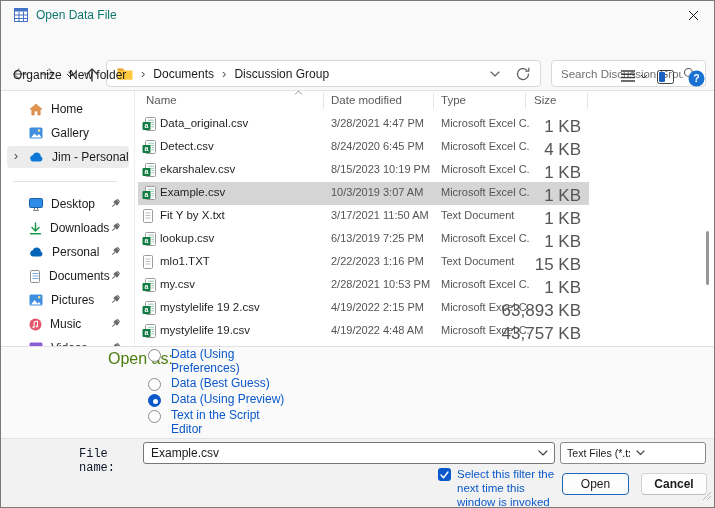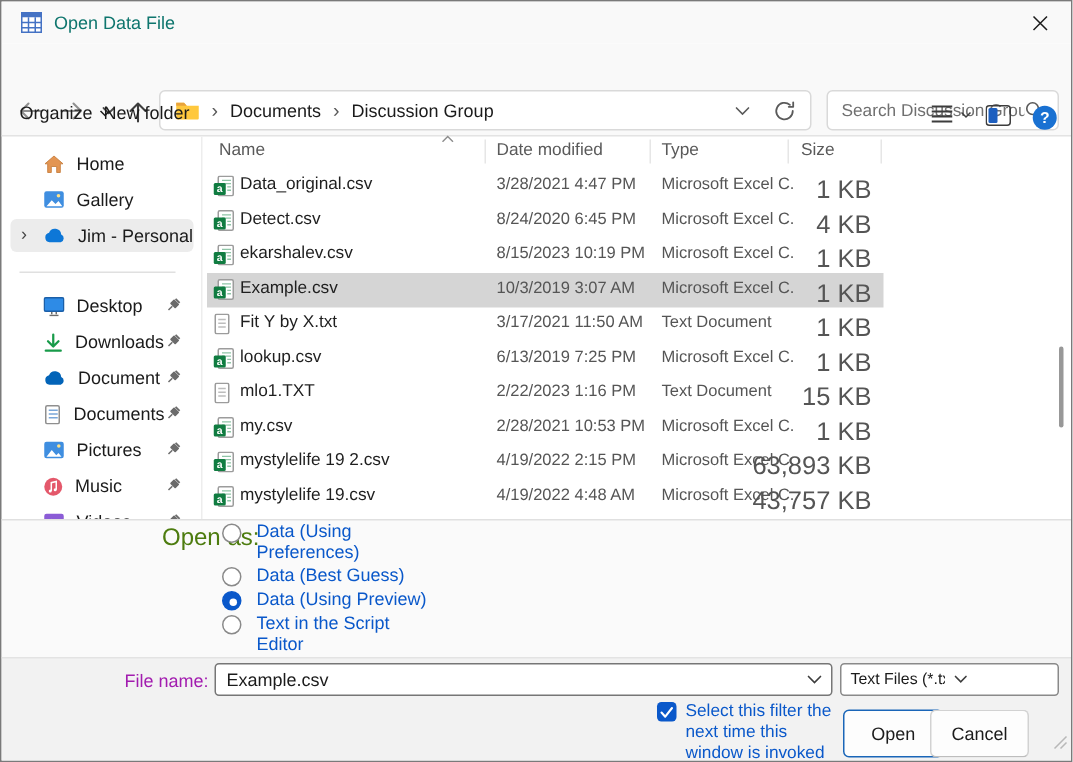--- a/index.html
+++ b/index.html
@@ -66,39 +66,39 @@
                 border-top:1px solid #e3e3e3; }
   .openas-label { position:absolute; left:107px; top:349px; font-size:16px; color:#4d7c0f; }
   .radio-row { position:absolute; left:147px; display:flex; gap:10px; cursor:pointer; }
   .radio-circle { width:13px; height:13px; border-radius:50%; border:1px solid #8a8a8a; background:#fff;
                   flex:0 0 auto; margin-top:1px; position:relative; }
   .radio-row.checked .radio-circle { background:#0a58ca; border-color:#0a58ca; }
   .radio-row.checked .radio-circle::after { content:""; position:absolute; left:4px; top:4px; width:5px; height:5px;
                   border-radius:50%; background:#fff; }
   .radio-label { font-size:12px; color:#0a58ca; max-width:121px; line-height:13.5px; }
 
-  .fn-label { position:absolute; left:78px; top:446px; width:60px; text-align:right; font-size:12px; color:#a21caf; }
+  .fn-label { position:absolute; left:78px; top:446px; width:60px; text-align:left; font-size:12px; color:#0f172a;font-family:Liberation Mono, monospace; }
   .fn-input { position:absolute; left:142px; top:441px; width:412px; height:22px; background:#fff;
               border:1px solid #767676; border-radius:3px; display:flex; align-items:center; }
   .fn-input input { flex:1; border:none; outline:none; font-size:12px; color:#1b1b1b; padding-left:7px;
                     font-family:inherit; background:transparent; min-width:0; }
   .filter-select { position:absolute; left:559px; top:441px; width:146px; height:22px; background:#fff;
               border:1px solid #8a8a8a; border-radius:3px; display:flex; align-items:center; cursor:pointer; }
   .filter-select span { flex:1; font-size:10.6px; color:#1b1b1b; padding-left:6px; white-space:nowrap; overflow:hidden; }
   .dd-chevron { flex:0 0 auto; padding:0 6px 0 2px; display:flex; }
 
   .filter-check { position:absolute; left:437px; top:467px; width:13px; height:13px; border-radius:3px;
                   background:#0a58ca; display:flex; align-items:center; justify-content:center; cursor:pointer; }
   .filter-check-label { position:absolute; left:456px; top:466px; width:104px; font-size:11.5px;
                   line-height:14px; color:#0a58ca; }
 
-  .btn { position:absolute; top:472px; height:32px; border-radius:4px; background:#fdfdfd;
+  .btn { position:absolute; top:472px; height:22px; border-radius:4px; background:#fdfdfd;
          display:flex; align-items:center; justify-content:center; font-size:12px; color:#1b1b1b; cursor:pointer; }
   .btn-open   { left:561px; width:67px; border:1.5px solid #1a66b8; }
-  .btn-cancel { left:619px; width:66px; border:1px solid #d2d2d2; border-bottom-color:#bdbdbd; }
+  .btn-cancel { left:640px; width:66px; border:1px solid #d2d2d2; border-bottom-color:#bdbdbd;font-weight:bold; }
   .grip { position:absolute; right:2px; bottom:2px; }
 </style>
 </head>
 <body>
 
 <div class="window">
 
   <div class="titlebar">
     <span class="app-icon">
       <svg width="14" height="14" viewBox="0 0 14 14">
@@ -244,21 +244,21 @@
             <rect x="3.6" y="0.8" width="3.8" height="1.2"></rect>
             <rect x="3" y="2.2" width="5" height="4" rx="0.6"></rect>
             <rect x="5" y="6.4" width="1" height="3.6"></rect>
           </g>
         </svg></span>
   </div>
   <div class="sidebar-item" style="top:240px">
     <svg width="15" height="10" viewBox="0 0 15 10">
         <path d="M4 9.5a3.2 3.2 0 0 1-.3-6.3A4.2 4.2 0 0 1 11.8 4.4 2.7 2.7 0 0 1 11.5 9.5z" fill="#0364b8"></path>
       </svg>
-    <span>Document</span>
+    <span>Personal</span>
     <span class="side-pin"><svg width="11" height="11" viewBox="0 0 11 11">
           <g transform="rotate(45 5.5 5.5)" fill="#6b6b6b">
             <rect x="3.6" y="0.8" width="3.8" height="1.2"></rect>
             <rect x="3" y="2.2" width="5" height="4" rx="0.6"></rect>
             <rect x="5" y="6.4" width="1" height="3.6"></rect>
           </g>
         </svg></span>
   </div>
   <div class="sidebar-item" style="top:264px">
     <svg width="12" height="13" viewBox="0 0 12 13">

